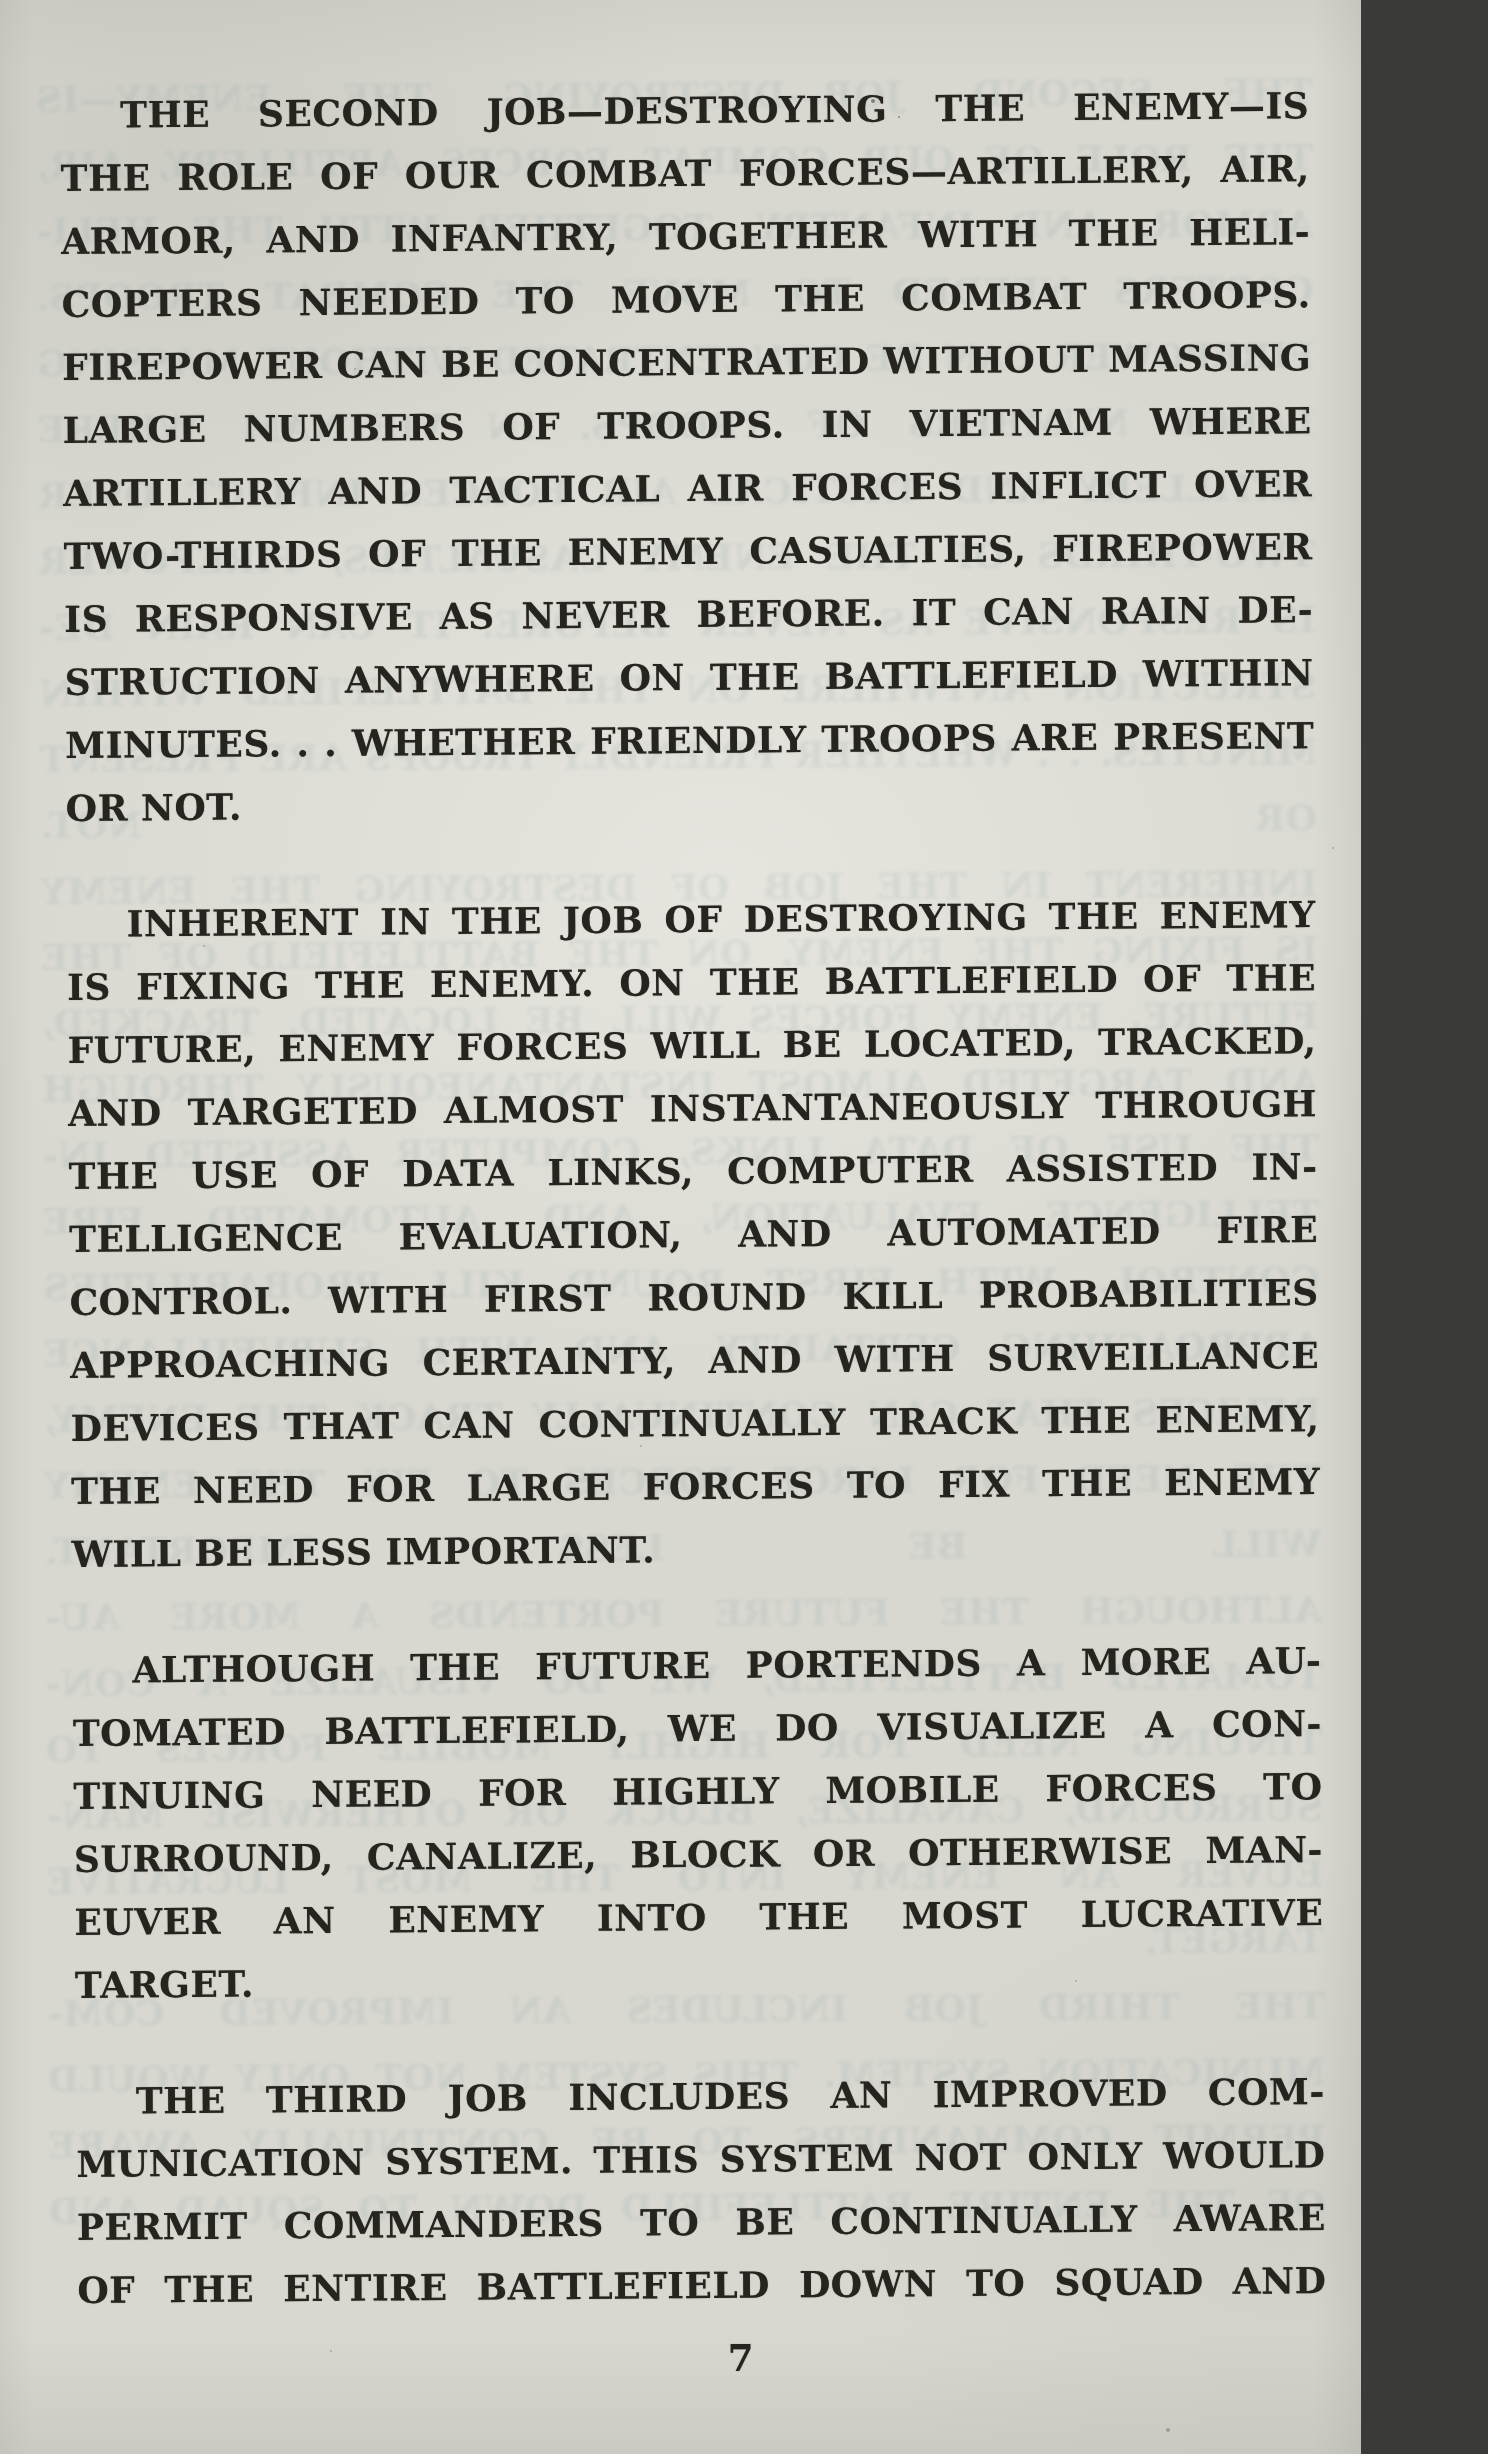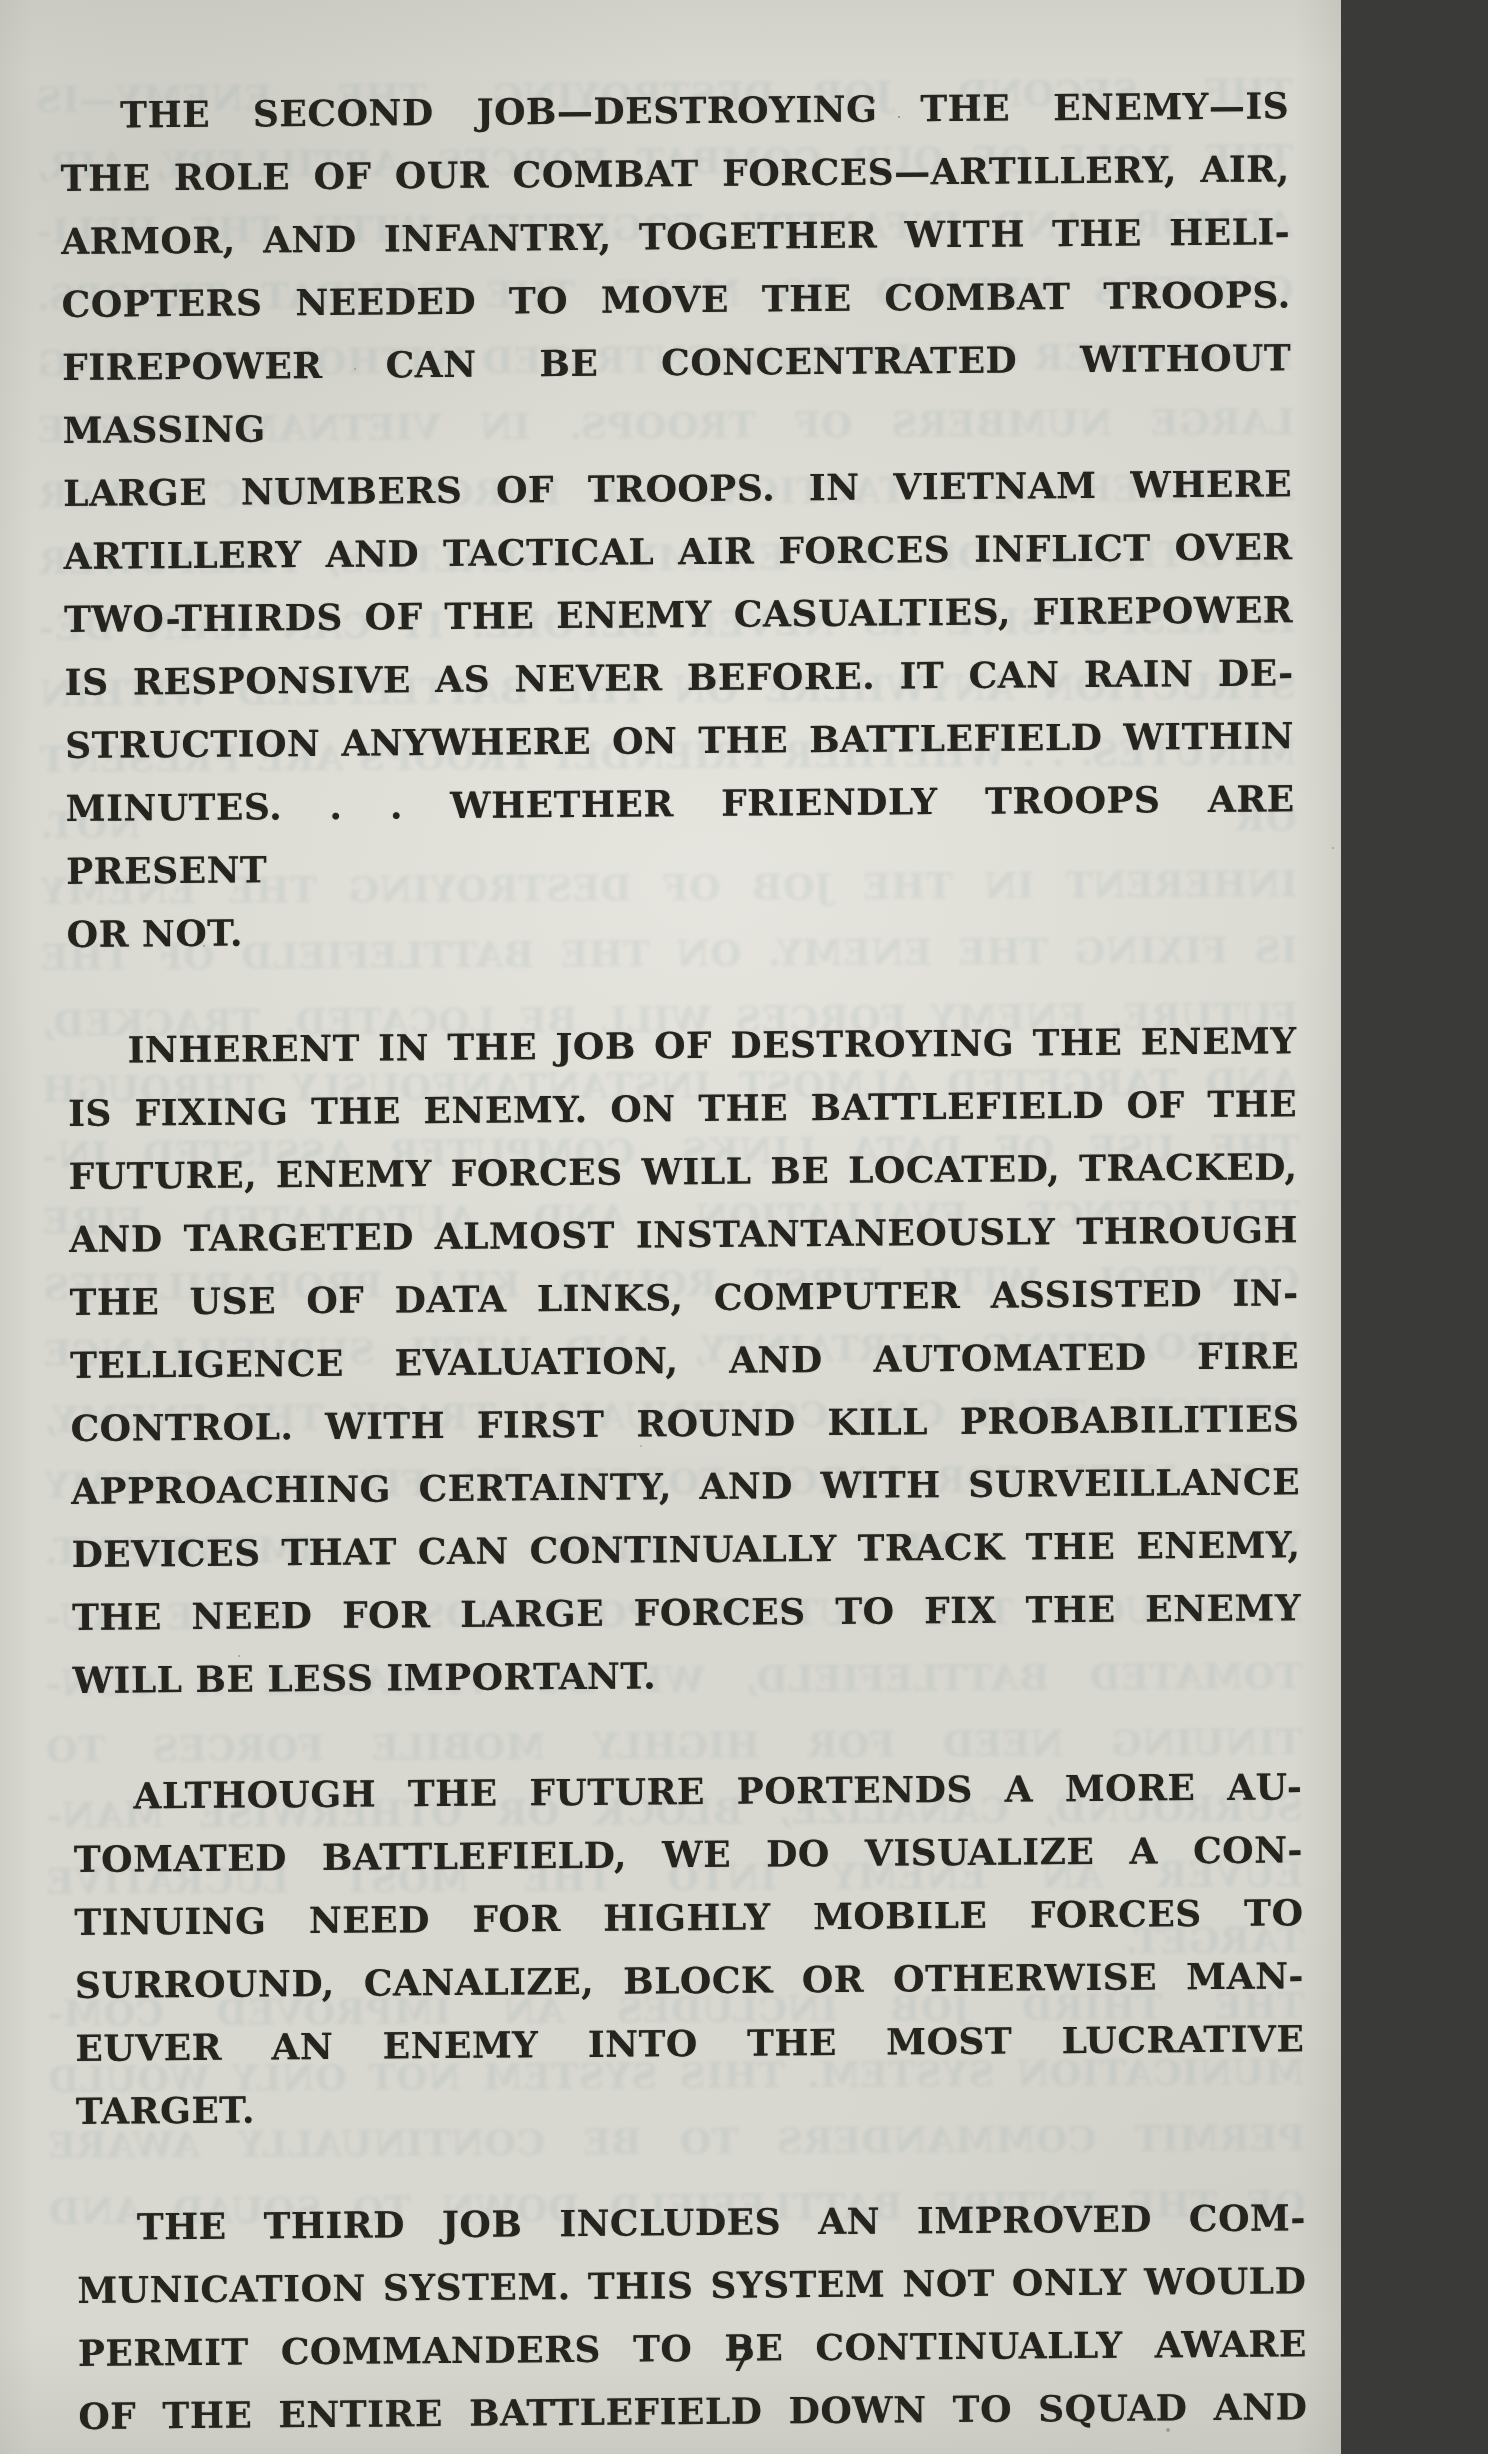--- a/index.html
+++ b/index.html
@@ -10,20 +10,21 @@
     background:
       radial-gradient(1095px 846px at 53% 36%, rgba(241,240,234,0.55), rgba(241,240,234,0) 70%),
       radial-gradient(896px 697px at 12% 6%, rgba(122,126,116,0.12), rgba(122,126,116,0) 60%),
       radial-gradient(796px 597px at 95% 90%, rgba(122,126,116,0.08), rgba(122,126,116,0) 60%),
       linear-gradient(to left, rgba(128,130,120,0.14), rgba(128,130,120,0) 3.5%),
       linear-gradient(to right, rgba(128,130,120,0.10), rgba(128,130,120,0) 2.5%),
       linear-gradient(to top, rgba(113,115,106,0.13), rgba(113,115,106,0) 5%),
       linear-gradient(to bottom, rgba(113,115,106,0.07), rgba(113,115,106,0) 3%),
       #d8d7d0;
     font-family:"DejaVu Serif","Liberation Serif",serif;
+    padding-left:20px;
   }
   .text-block{
     position:absolute;left:60px;right:52px;top:84px;
     transform:rotate(-0.45deg);
     transform-origin:0 0;
     color:#26241e;
   }
   .para{margin:0 0 53px 0;}
   .line{
     font-size:36px;

